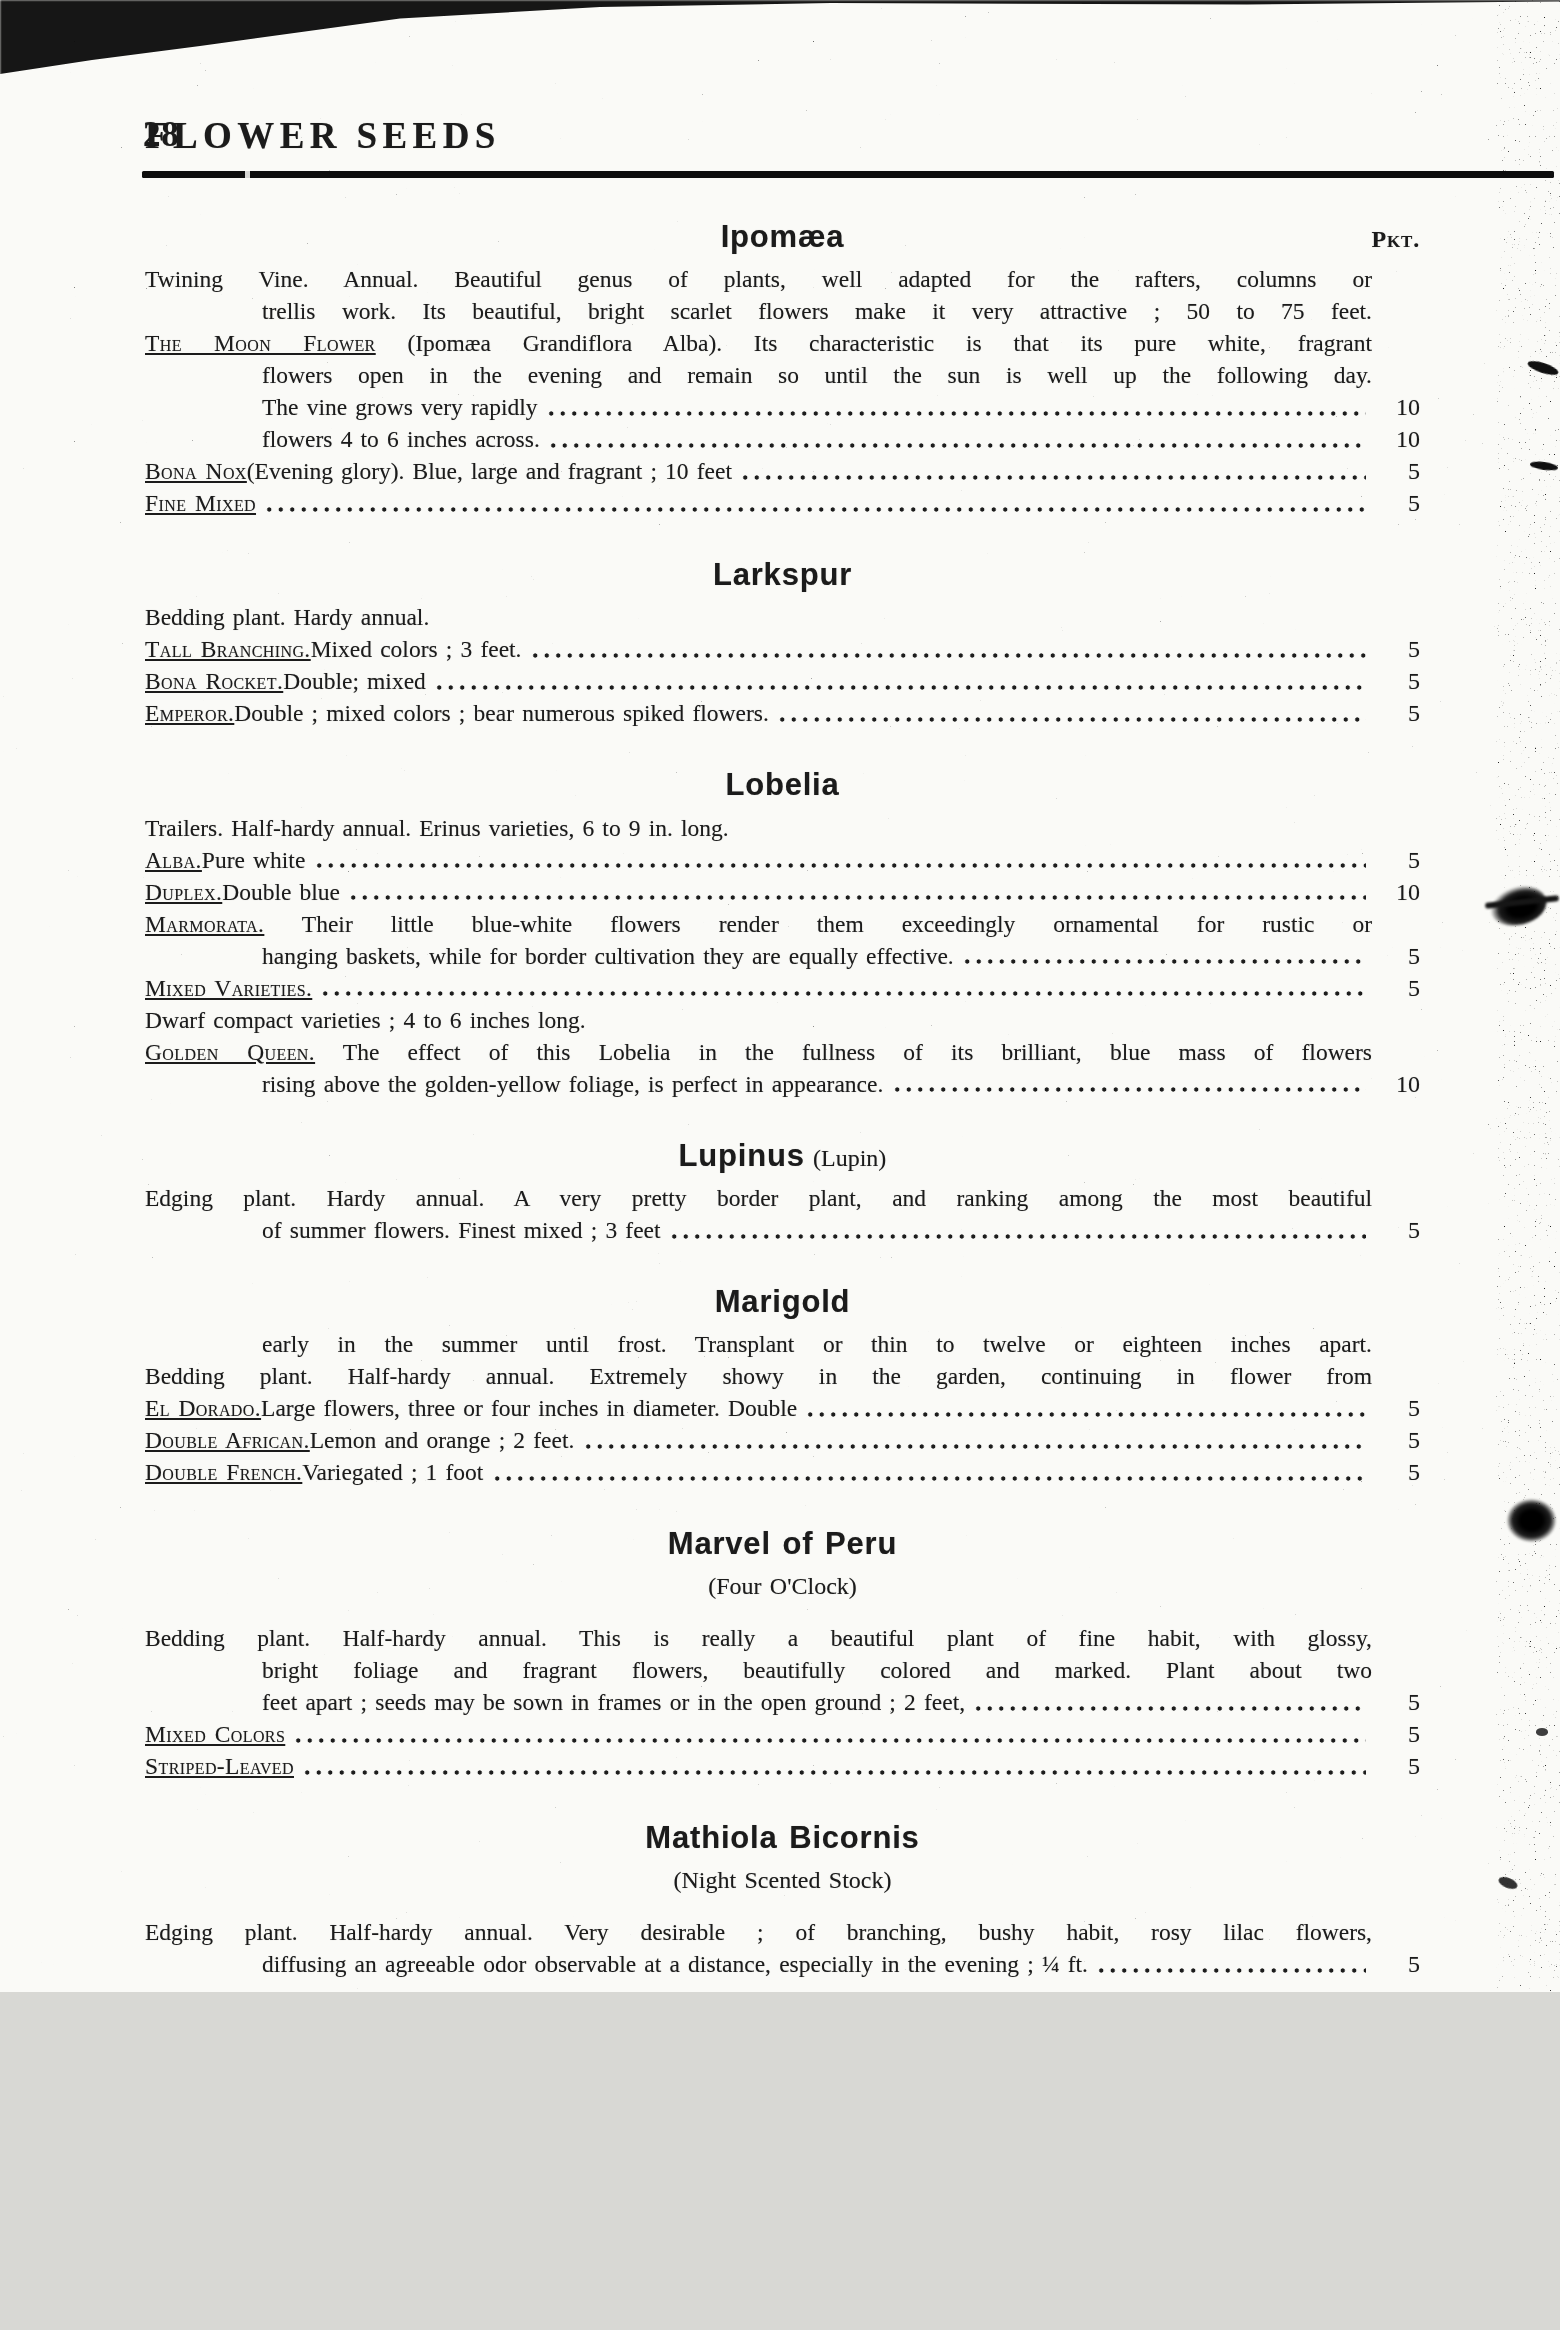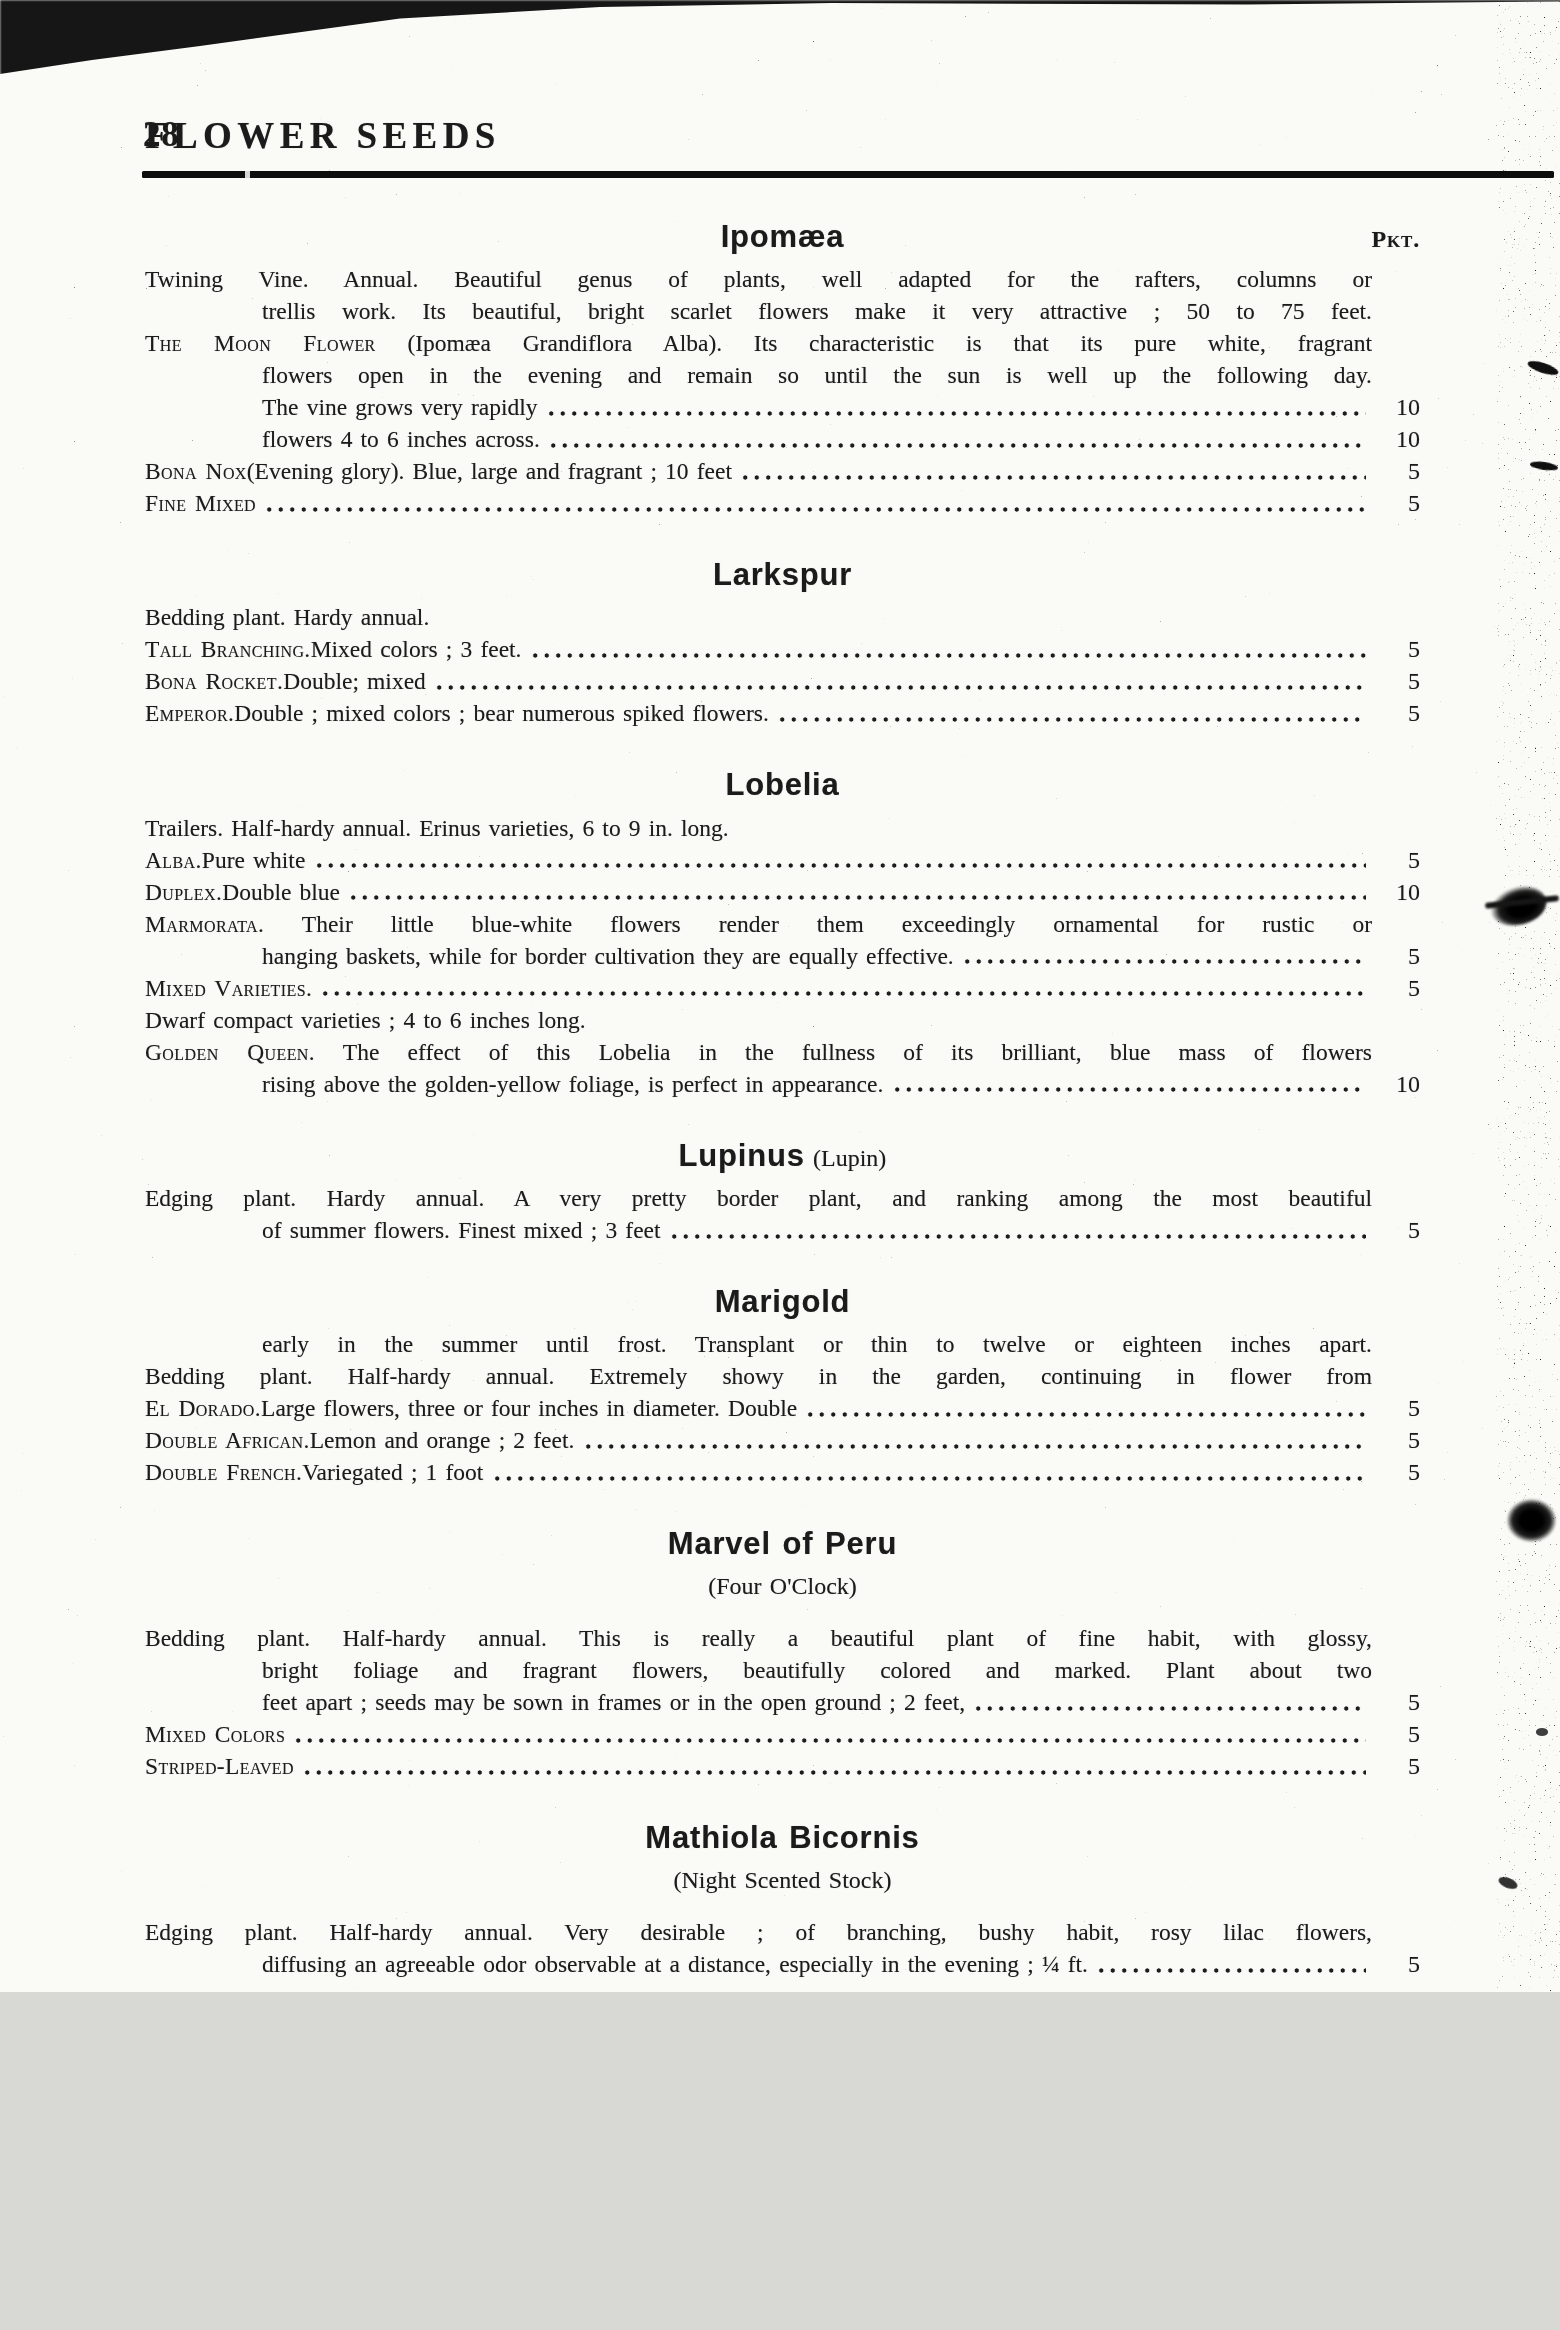--- a/index.html
+++ b/index.html
@@ -50,21 +50,21 @@
   .heading-suffix{font-size:24px;font-weight:400;}
   .pkt{
     position:absolute;right:0;bottom:0;
     font-variant:small-caps;font-weight:700;font-size:24px;letter-spacing:0.8px;
   }
   .subheading{text-align:center;line-height:32px;margin:0 0 20px 0;font-size:24px;}
   .line{padding-right:48px;}
   .line.ind{margin-left:117px;}
   .line.full{text-align:justify;text-align-last:justify;}
   .line.dline{display:flex;align-items:baseline;padding-right:0;}
-  .sc{font-variant:small-caps;letter-spacing:0.4px;}
+  .sc{font-variant:small-caps;letter-spacing:0.4px;text-decoration:underline;}
   .txt{white-space:normal;}
   .dline .txt,.dline .sc{flex:0 0 auto;}
   .leader{
     flex:1 1 auto;min-width:18.5px;align-self:stretch;margin:0 4.6px 0 6.2px;
     background-image:radial-gradient(circle,#1c1c1c 1.8px,rgba(0,0,0,0) 2.5px);
     background-size:11.5px 7px;background-repeat:repeat-x;
     background-position:left 1.5px bottom 6.2px;
   }
   .price{flex:0 0 49px;width:49px;text-align:right;font-size:24px;}
   

